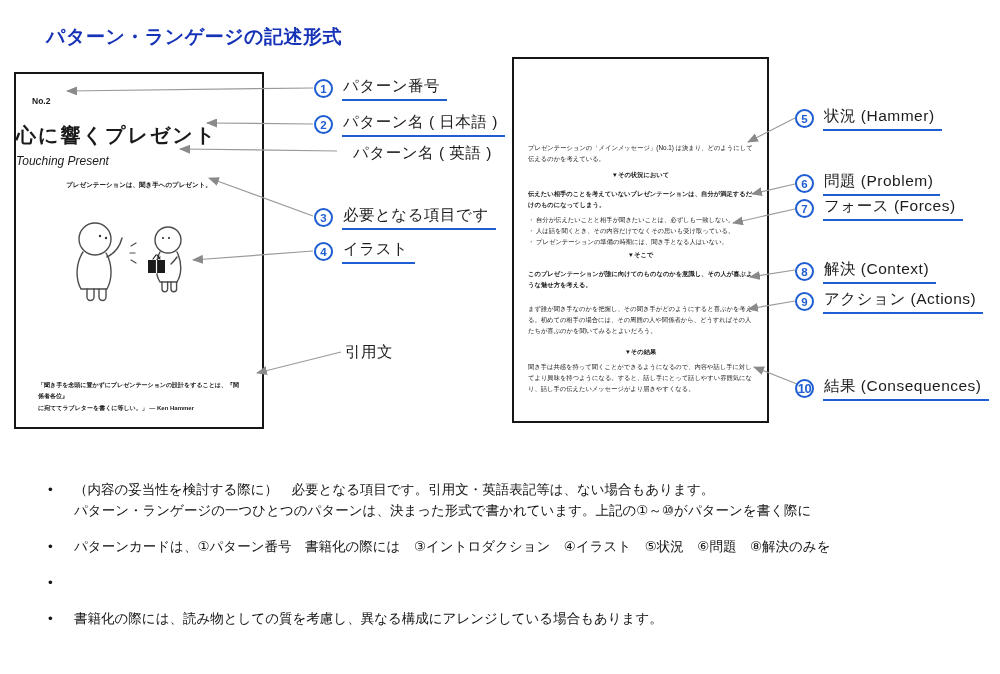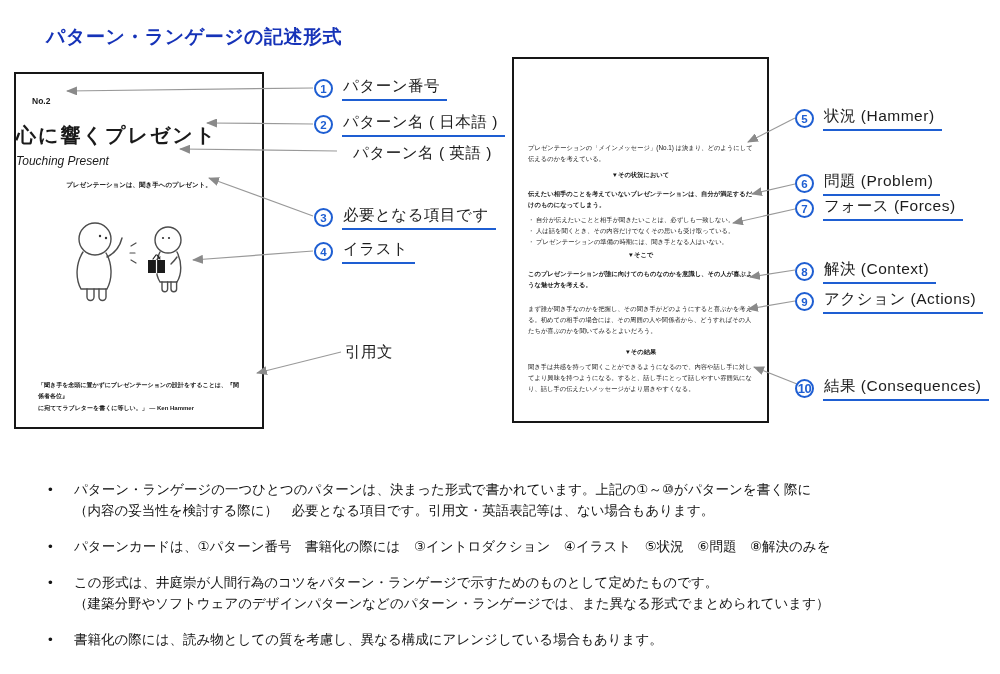--- a/index.html
+++ b/index.html
@@ -178,36 +178,32 @@
   </div>
   <div class="ann" style="left:795px;top:378px">
     <span class="circ two">10</span>
     <span class="lbl u">結果 (Consequences)</span>
   </div>
 
   <div class="notes">
     <div class="note">
       <span class="dot">•</span>
       <div class="note-text">
+        <div>（内容の妥当性を検討する際に）　必要となる項目です。引用文・英語表記等は、ない場合もあります。</div>
         <div>パターン・ランゲージの一つひとつのパターンは、決まった形式で書かれています。上記の①～⑩がパターンを書く際に</div>
-        <div>（内容の妥当性を検討する際に）　必要となる項目です。引用文・英語表記等は、ない場合もあります。</div>
       </div>
     </div>
     <div class="note">
       <span class="dot">•</span>
       <div class="note-text">
         <div>パターンカードは、①パターン番号　書籍化の際には　③イントロダクション　④イラスト　⑤状況　⑥問題　⑧解決のみを</div>
       </div>
     </div>
     <div class="note">
       <span class="dot">•</span>
-      <div class="note-text">
-        <div>この形式は、井庭崇が人間行為のコツをパターン・ランゲージで示すためのものとして定めたものです。</div>
-        <div>（建築分野やソフトウェアのデザインパターンなどのパターン・ランゲージでは、また異なる形式でまとめられています）</div>
-      </div>
     </div>
     <div class="note">
       <span class="dot">•</span>
       <div class="note-text">
         <div>書籍化の際には、読み物としての質を考慮し、異なる構成にアレンジしている場合もあります。</div>
       </div>
     </div>
   </div>
 
 </div>

